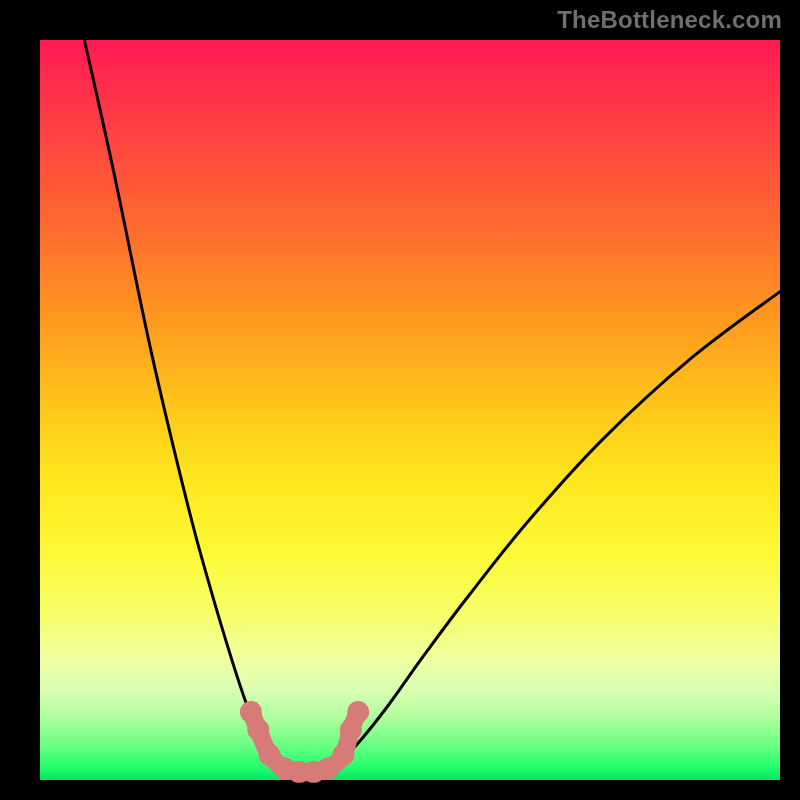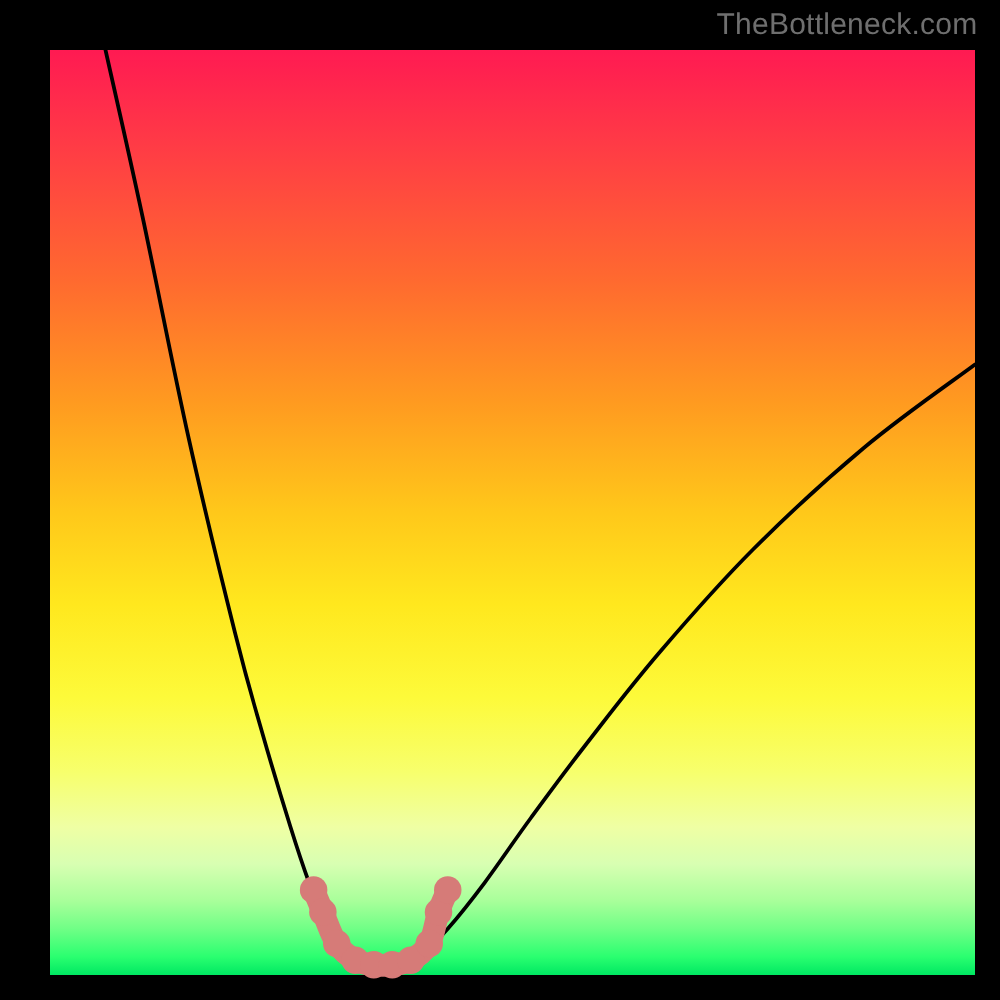--- a/index.html
+++ b/index.html
@@ -40,21 +40,21 @@
       #70ff86 95%,
       #2bff70 98%,
       #00e862 100%);
   }
   .watermark {
     position: absolute;
     top: 6px;
     right: 18px;
     font-family: Arial, Helvetica, sans-serif;
     font-size: 24px;
-    font-weight: 400;
+    font-weight: 700;
     color: #6f6f6f;
     letter-spacing: 0.2px;
     user-select: none;
     text-align: center;
   }
   svg.overlay {
     position: absolute;
     left: 0;
     top: 0;
     width: 740px;

